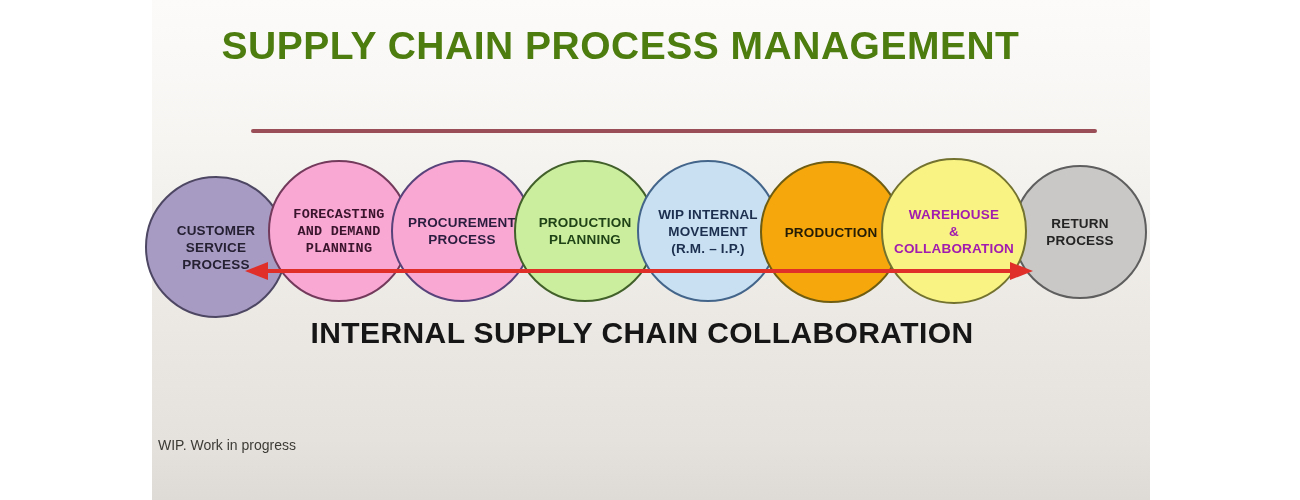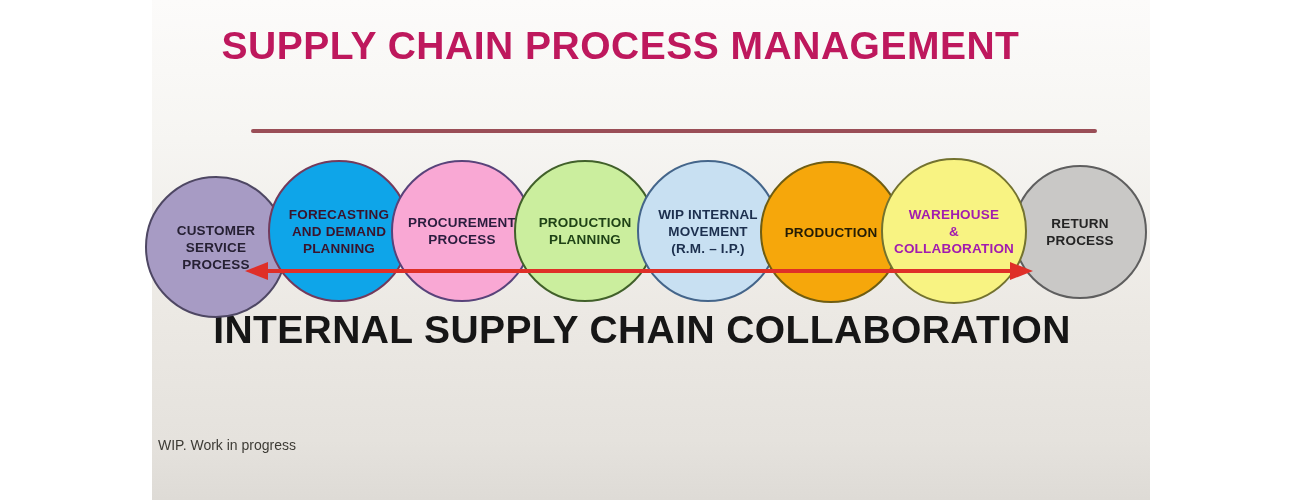--- a/index.html
+++ b/index.html
@@ -7,39 +7,39 @@
     position:relative;width:1300px;height:500px;overflow:hidden;
     background:#ffffff;
     font-family:"Liberation Sans", sans-serif;
   }
   #slide-bg{
     position:absolute;left:152px;top:0;width:998px;height:500px;
     background:linear-gradient(180deg,#fcfbfa 0%,#f6f5f2 28%,#ece9e4 62%,#e5e2dd 88%,#dedbd6 100%);
   }
   #page-title{
     position:absolute;left:168px;top:24px;width:905px;
-    text-align:center;font-size:39px;font-weight:bold;color:#be185d;
+    text-align:center;font-size:39px;font-weight:bold;color:#4d7c0f;
     letter-spacing:0.5px;white-space:nowrap;
   }
   #divider-line{
     position:absolute;left:251px;top:129px;width:846px;height:4px;
     border-radius:2px;
   }
   .circle{
     position:absolute;width:142px;height:142px;border-radius:50%;
     border:2.5px solid #444;box-sizing:border-box;
     display:flex;flex-direction:column;align-items:center;justify-content:center;
     text-align:center;font-weight:bold;font-size:13.5px;line-height:17px;
     letter-spacing:0.2px;
   }
   .circle .lbl{width:130px;}
   #arrow-svg{position:absolute;left:0;top:0;z-index:10;pointer-events:none;}
   #subtitle{
-    position:absolute;left:192px;top:308px;width:900px;
-    text-align:center;font-size:39px;font-weight:bold;color:#161616;
+    position:absolute;left:192px;top:316px;width:900px;
+    text-align:center;font-size:30px;font-weight:bold;color:#161616;
     letter-spacing:0.4px;white-space:nowrap;
   }
   #legend{
     position:absolute;left:158px;top:436px;
     font-size:14px;line-height:19px;color:#3d3b35;
   }
 </style>
 </head>
 <body>
 
@@ -49,21 +49,21 @@
 
   <div id="page-title">SUPPLY CHAIN PROCESS MANAGEMENT</div>
 
   <div id="divider-line" style="background: rgb(154, 78, 87);"></div>
 
   <div class="circle" style="left: 145px; top: 176px; z-index: 1; background: rgb(167, 155, 196); border-color: rgb(78, 71, 99); color: rgb(38, 32, 51);">
     <div class="lbl">CUSTOMER</div>
     <div class="lbl">SERVICE</div>
     <div class="lbl">PROCESS</div>
   </div>
-  <div class="circle" style="left: 268px; top: 160px; z-index: 2; background: #0ea5e9; border-color: rgb(115, 58, 92); color: rgb(58, 20, 44);">
+  <div class="circle" style="left: 268px; top: 160px; z-index: 2; background: #f9a8d4; border-color: rgb(115, 58, 92); color: rgb(58, 20, 44); font-family: Liberation Mono, monospace;">
     <div class="lbl">FORECASTING</div>
     <div class="lbl">AND DEMAND</div>
     <div class="lbl">PLANNING</div>
   </div>
   <div class="circle" style="left: 391px; top: 160px; z-index: 3; background: #f9a8d4; border-color: rgb(88, 67, 122); color: rgb(43, 29, 62);">
     <div class="lbl">PROCUREMENT</div>
     <div class="lbl">PROCESS</div>
     <div class="lbl"></div>
   </div>
   <div class="circle" style="left: 514px; top: 160px; z-index: 4; background: rgb(203, 238, 158); border-color: rgb(65, 96, 42); color: rgb(31, 66, 22);">

